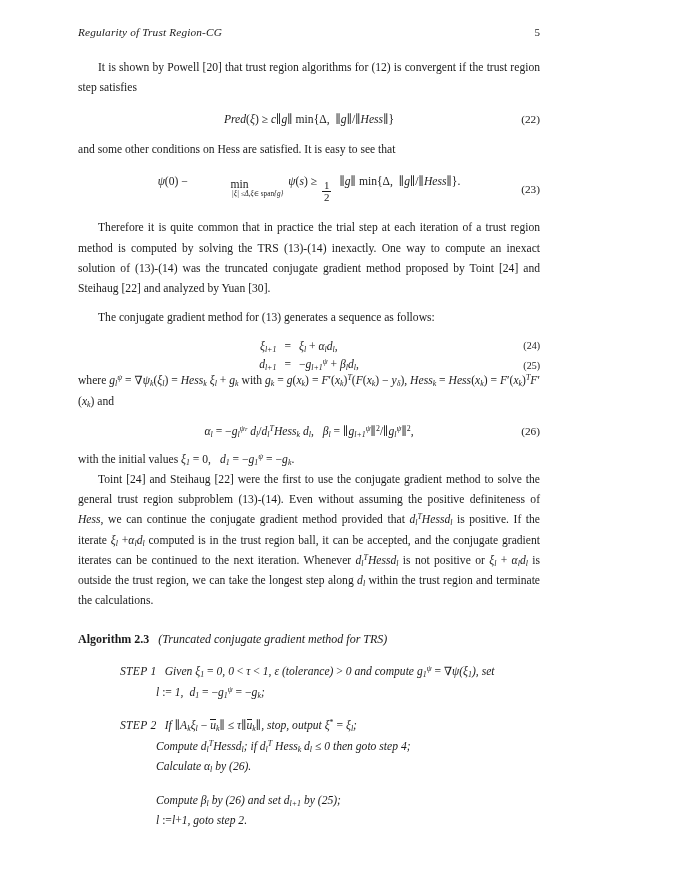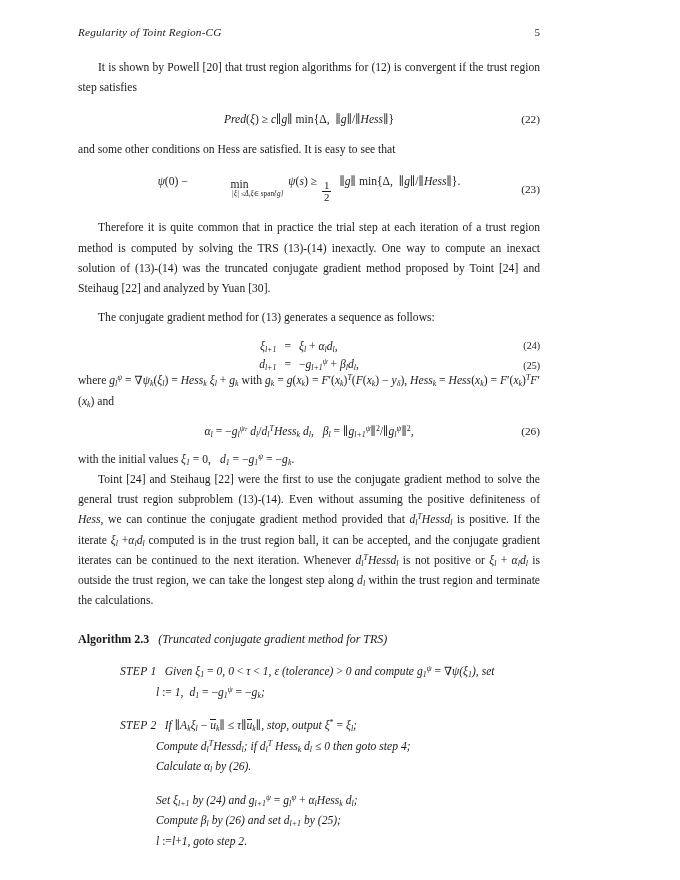--- a/index.html
+++ b/index.html
@@ -172,21 +172,21 @@
   .step-first { display: flex; }
   .step-first .lbl { white-space: nowrap; text-align: center; }
   .step-first .txt { margin-left: 8px; }
 </style>
 </head>
 <body>
 
 <div class="page">
 
   <div class="runhead">
-    <span class="runhead-title">Regularity of Toint Region-CG</span>
+    <span class="runhead-title">Regularity of Trust Region-CG</span>
     <span class="runhead-page">5</span>
   </div>
 
   <div class="content">
 
     <p class="para indent">It is shown by Powell [20] that trust region algorithms for (12) is convergent if the trust region step satisfies</p>
 
     <div class="eqrow" style="margin-top:14px; margin-bottom:14px;">
       <span>
         <span class="mi">Pred</span>(<span class="mi">ξ</span>) <span class="op">≥</span> <span class="mi">c</span>∥<span class="mi">g</span>∥<span class="sp"></span><span class="op">min</span>{<span class="op">Δ</span>, <span class="sp"></span>∥<span class="mi">g</span>∥<span class="op">/</span>∥<span class="mi">Hess</span>∥}
@@ -273,23 +273,20 @@
         <div class="sub-line">
           Compute <span class="mi">d</span><sub>l</sub><sup>T</sup><span class="mi">Hess</span><span class="mi">d</span><sub>l</sub>; if <span class="mi">d</span><sub>l</sub><sup>T</sup> <span class="mi">Hess</span><sub>k</sub> <span class="mi">d</span><sub>l</sub> <span class="op">≤</span> 0 then goto step 4;
         </div>
         <div class="sub-line">
           Calculate <span class="mi">α</span><sub>l</sub> by (26).
         </div>
       </div>
 
       <div class="step">
         <div class="sub-line">
-          Set <span class="mi">ξ</span><sub>l+1</sub> by (24) and <span class="mi">g</span><sub>l+1</sub><sup>ψ</sup> <span class="op">=</span> <span class="mi">g</span><sub>l</sub><sup>ψ</sup> <span class="op">+</span> <span class="mi">α</span><sub>l</sub><span class="mi">Hess</span><sub>k</sub> <span class="mi">d</span><sub>l</sub>;
-        </div>
-        <div class="sub-line">
           Compute <span class="mi">β</span><sub>l</sub> by (26) and set <span class="mi">d</span><sub>l+1</sub> by (25);
         </div>
         <div class="sub-line">
           <span class="mi">l</span> <span class="op">:=</span><span class="mi">l</span><span class="op">+</span><span class="mi">1</span>, goto step 2.
         </div>
       </div>
 
     </div>
   </div>
 </div>

